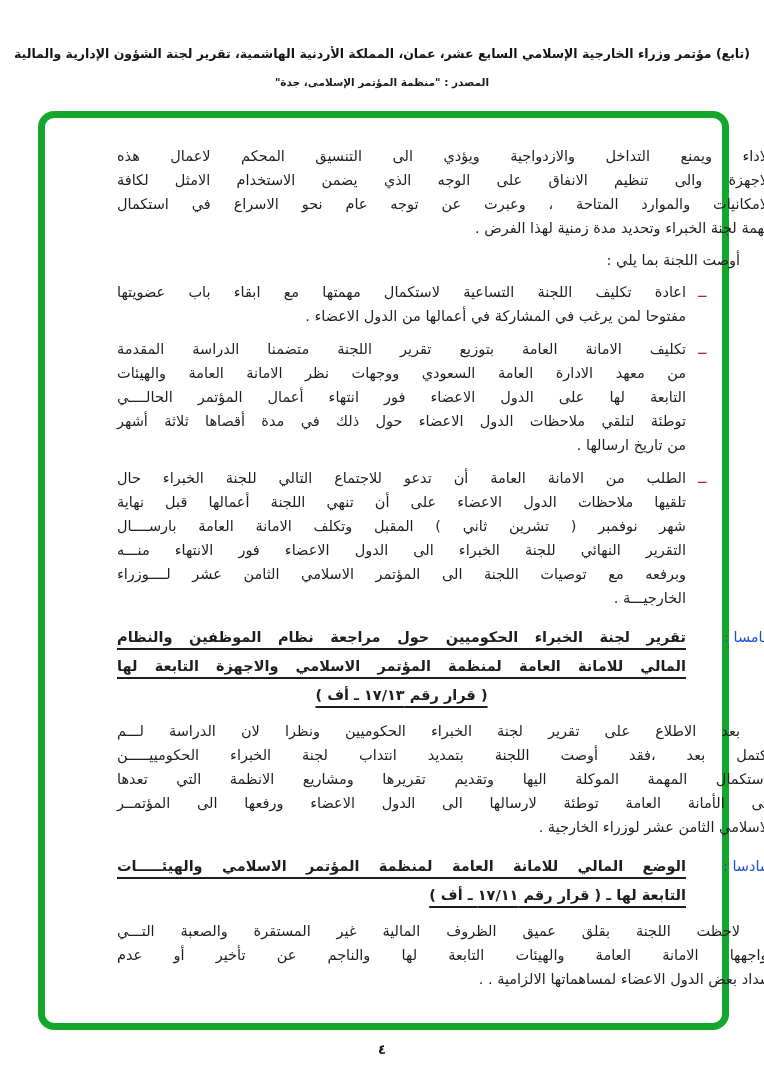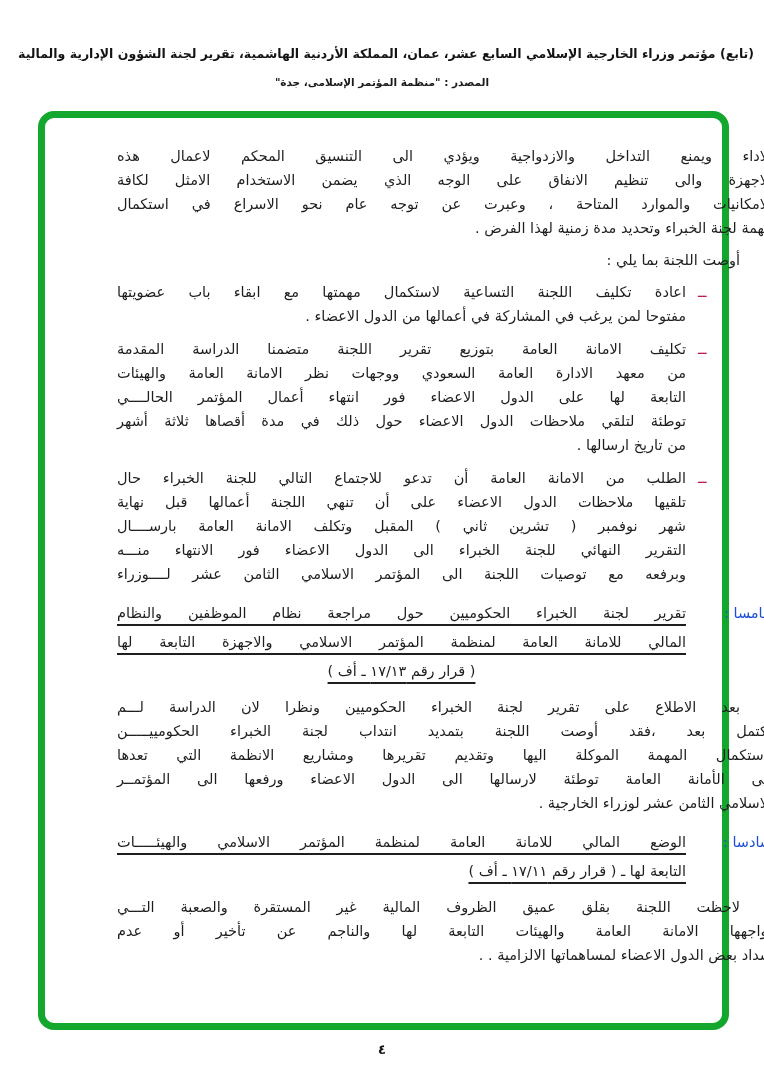--- a/index.html
+++ b/index.html
@@ -12,20 +12,21 @@
   .page {
     position: relative;
     width: 764px; height: 1082px;
     background: #ffffff;
     color: #1f1f1f;
   }
   .header-title {
     position: absolute;
     top: 46px; left: 10px; right: 10px;
     direction: rtl;
+    text-align: center;
     font-size: 12.5px;
     font-weight: bold;
     color: #141414;
     white-space: nowrap;
   }
   .source-line {
     position: absolute;
     top: 76px; left: 10px; right: 10px;
     direction: rtl;
     text-align: center;
@@ -87,20 +88,21 @@
     line-height: 29px;
     text-align: right;
     color: #1d4ed8;
   }
   .head-body { flex: 1; min-width: 0; }
   .head-body .tline {
     line-height: 29px;
     text-decoration: underline;
     text-decoration-thickness: 1.5px;
     text-underline-offset: 6px;
+    font-weight: bold;
   }
   .page-number {
     position: absolute;
     left: 0; right: 0;
     top: 1042px;
     text-align: center;
     font-size: 13px;
     font-weight: bold;
     color: #111111;
   }
@@ -144,20 +146,21 @@
         </div>
       </div>
       <div class="blk blk-bullet">
         <span class="bullet-marker">ــ</span>
         <div class="bullet-body">
           <div class="tline just">الطلب من الامانة العامة أن تدعو للاجتماع التالي للجنة الخبراء حال</div>
           <div class="tline just">تلقيها ملاحظات الدول الاعضاء على أن تنهي اللجنة أعمالها قبل نهاية</div>
           <div class="tline just">شهر نوفمبر ( تشرين ثاني ) المقبل وتكلف الامانة العامة بارســــال</div>
           <div class="tline just">التقرير النهائي للجنة الخبراء الى الدول الاعضاء فور الانتهاء منـــه</div>
           <div class="tline just">وبرفعه مع توصيات اللجنة الى المؤتمر الاسلامي الثامن عشر لــــوزراء</div>
+          <div class="tline">الخارجيـــة .</div>
         </div>
       </div>
       <div class="blk blk-heading">
         <span class="head-label">خامسا :</span>
         <div class="head-body">
           <div class="tline just">تقرير لجنة الخبراء الحكوميين حول مراجعة نظام الموظفين والنظام</div>
           <div class="tline just">المالي للامانة العامة لمنظمة المؤتمر الاسلامي والاجهزة التابعة لها</div>
           <div class="tline center-last">( قرار رقم ١٧/١٣ ـ أف )</div>
         </div>
       </div>

